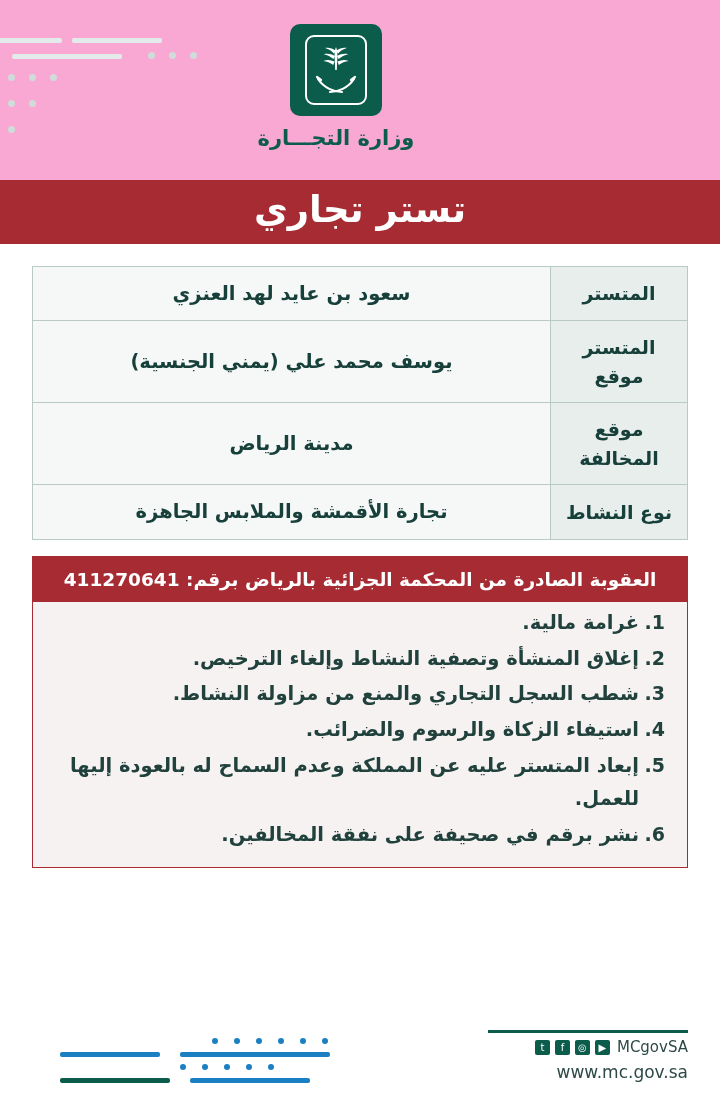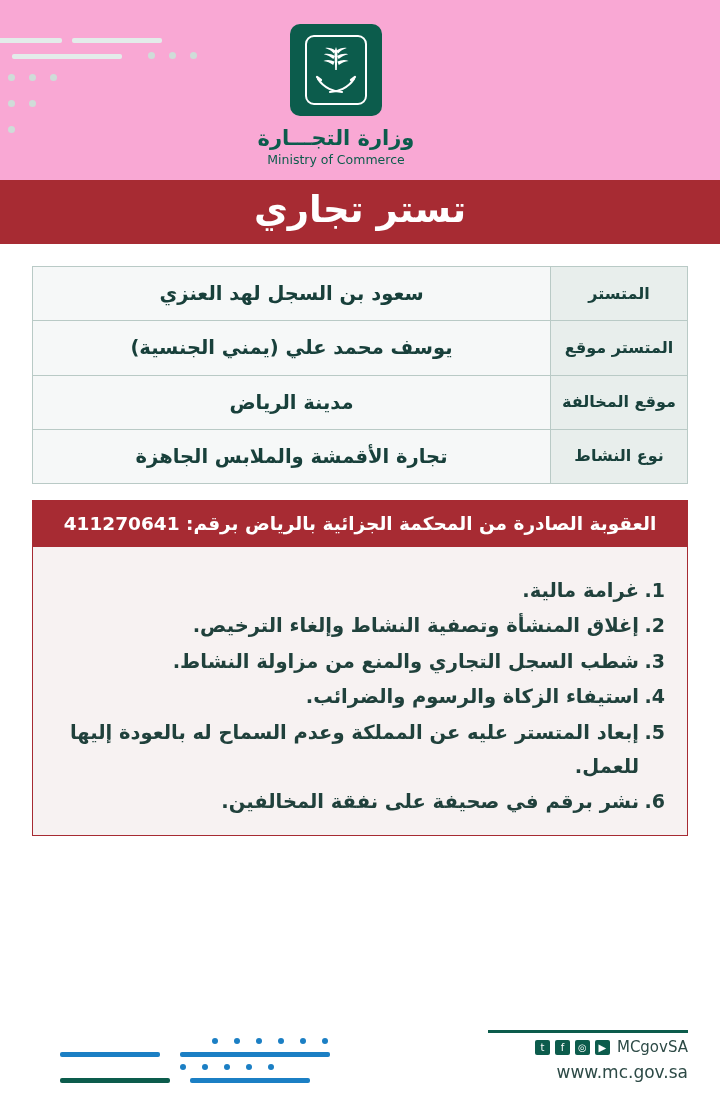--- a/index.html
+++ b/index.html
@@ -140,21 +140,21 @@
     width: 100%;
     border-collapse: collapse;
     table-layout: fixed;
   }
   table.info tr { }
   table.info th {
     width: 124px;
     background: #e8eeec;
     border: 1px solid #b9cac6;
     color: #18403b;
-    font-size: 16px;
+    font-size: 19px;
     font-weight: bold;
     text-align: center;
     padding: 12px 6px;
     line-height: 1.5;
   }
   table.info td {
     border: 1px solid #b9cac6;
     background: #f6f8f8;
     color: #18403b;
     font-size: 19.5px;
@@ -173,21 +173,21 @@
     background: #a72b33;
     color: #ffffff;
     font-size: 18.5px;
     font-weight: bold;
     text-align: center;
     padding: 10px 8px;
     line-height: 1.4;
   }
   .penalty-body {
     background: #f7f2f2;
-    padding: 27px 22px 14px 22px;
+    padding: 4px 22px 14px 22px;
   }
   ol.penalty-list {
     margin: 0;
     padding: 0 26px 0 0;
     list-style: none;
     counter-reset: pitem;
   }
   ol.penalty-list li {
     counter-increment: pitem;
     position: relative;
@@ -336,35 +336,34 @@
           </g>
           <g stroke="#ffffff" stroke-width="2.2" fill="none" stroke-linecap="round">
             <path d="M13 44c6 9 16 13 24 13"></path>
             <path d="M49 44c-6 9-16 13-24 13"></path>
             <path d="M12 42l4 3"></path>
             <path d="M50 42l-4 3"></path>
           </g>
         </svg>
       </div>
       <div class="logo-ar">وزارة التجـــارة</div>
-      <div class="logo-en">Ministry of Commerce</div>
     </div>
   </div>
 
 
   <div class="sub-band">
     <div class="sub-title">تستر تجاري</div>
   </div>
 
   <div class="table-wrap">
     <table class="info">
       <tbody>
         <tr>
           <th>المتستر</th>
-          <td>سعود بن السجل لهد العنزي</td>
+          <td>سعود بن عايد لهد العنزي</td>
         </tr>
         <tr>
           <th>المتستر موقع</th>
           <td>يوسف محمد علي (يمني الجنسية)</td>
         </tr>
         <tr>
           <th>موقع المخالفة</th>
           <td>مدينة الرياض</td>
         </tr>
         <tr>

